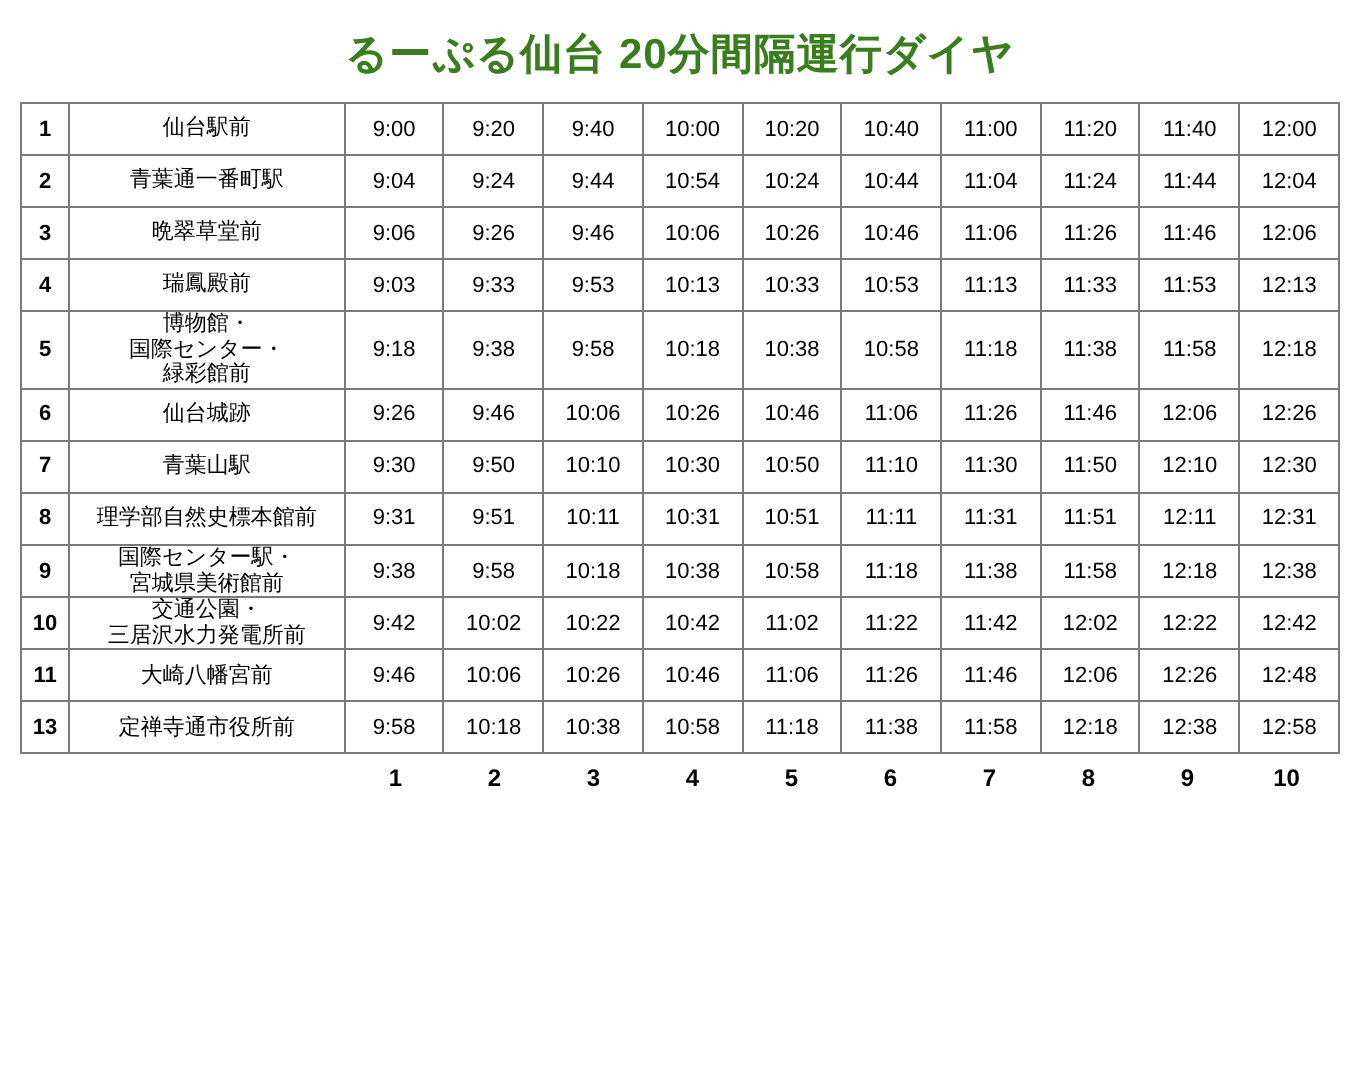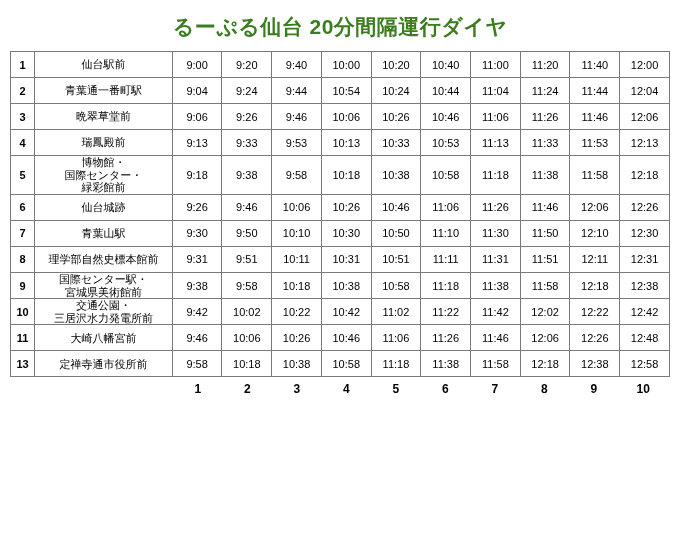--- a/index.html
+++ b/index.html
@@ -137,21 +137,21 @@
           <td class="time">10:46</td>
           <td class="time">11:06</td>
           <td class="time">11:26</td>
           <td class="time">11:46</td>
           <td class="time">12:06</td>
         </tr>
 
         <tr>
           <td class="num">4</td>
           <td class="stop"><span>瑞鳳殿前</span></td>
-          <td class="time">9:13</td>
+          <td class="time">9:03</td>
           <td class="time">9:33</td>
           <td class="time">9:53</td>
           <td class="time">10:13</td>
           <td class="time">10:33</td>
           <td class="time">10:53</td>
           <td class="time">11:13</td>
           <td class="time">11:33</td>
           <td class="time">11:53</td>
           <td class="time">12:13</td>
         </tr>

